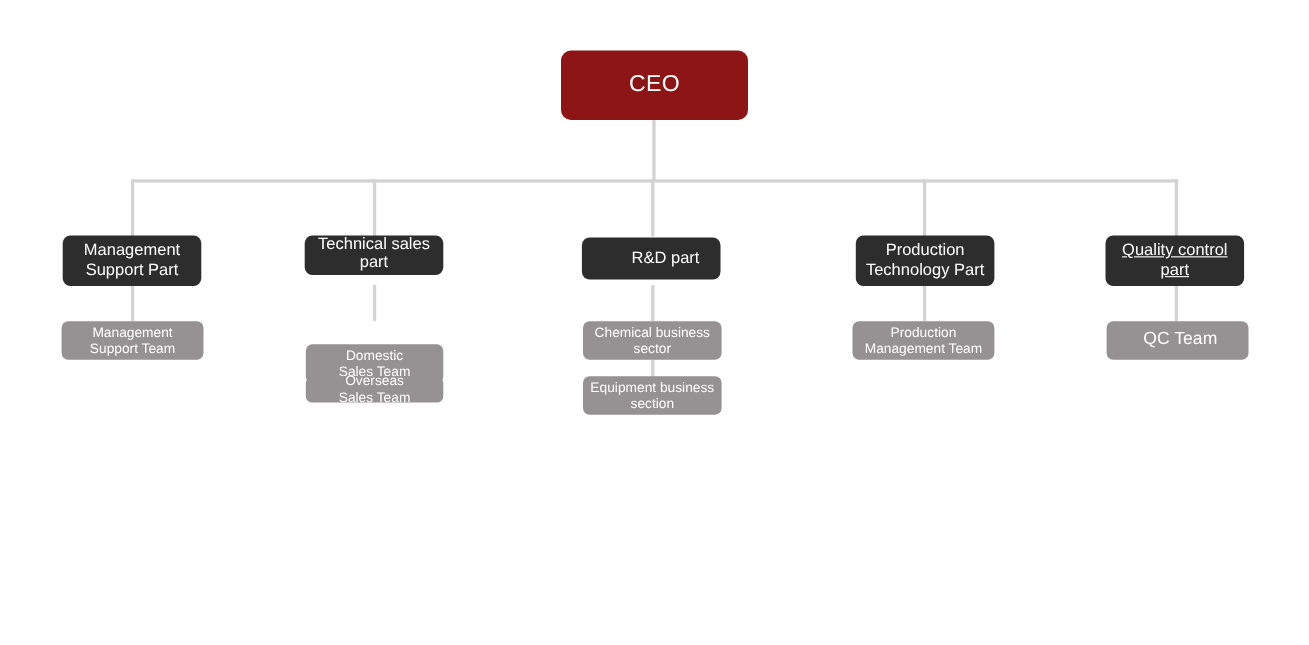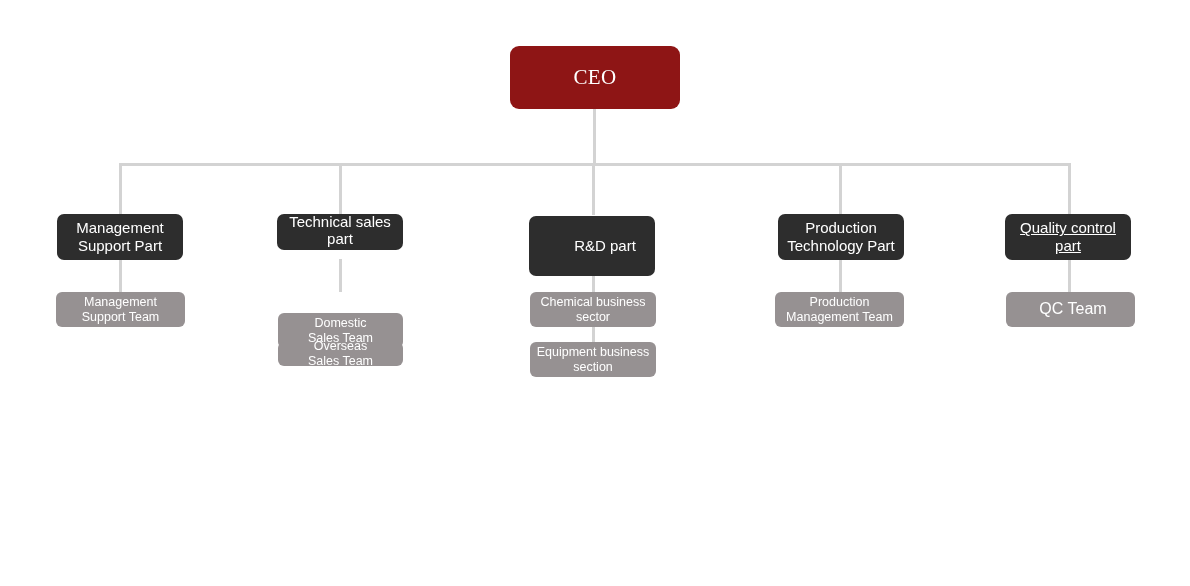--- a/index.html
+++ b/index.html
@@ -30,21 +30,20 @@
     border-radius: 7px;
     line-height: 1.18;
     z-index: 2;
     padding: 2px 6px;
   }
   .node-ceo {
     background: #8e1515;
     border-radius: 9px;
     font-size: 21px;
     letter-spacing: 0.3px;
-    font-family: Liberation Serif, serif;
   }
   .node-dept {
     background: #2d2d2d;
     font-size: 15px;
   }
   .node-team {
     background: #969192;
     font-size: 12.5px;
     border-radius: 6px;
   }
@@ -97,21 +96,21 @@
   <div class="node node-dept" style="left:57px; top:214px; width:126px; height:46px;">
     <span class="node-label">Management
 Support Part</span>
   </div>
 
   <div class="node node-dept" style="left:277px; top:214px; width:126px; height:36px;align-items:flex-end;">
     <span class="node-label">Technical sales
 part</span>
   </div>
 
-  <div class="node node-dept" style="left:529px; top:216px; width:126px; height:60px;padding-left:32px;">
+  <div class="node node-dept" style="left:529px; top:216px; width:126px; height:38px;padding-left:32px;">
     <span class="node-label">R&amp;D part</span>
   </div>
 
   <div class="node node-dept" style="left:778px; top:214px; width:126px; height:46px;">
     <span class="node-label">Production
 Technology Part</span>
   </div>
 
   <div class="node node-dept" style="left:1005px; top:214px; width:126px; height:46px;text-decoration:underline;">
     <span class="node-label">Quality control

